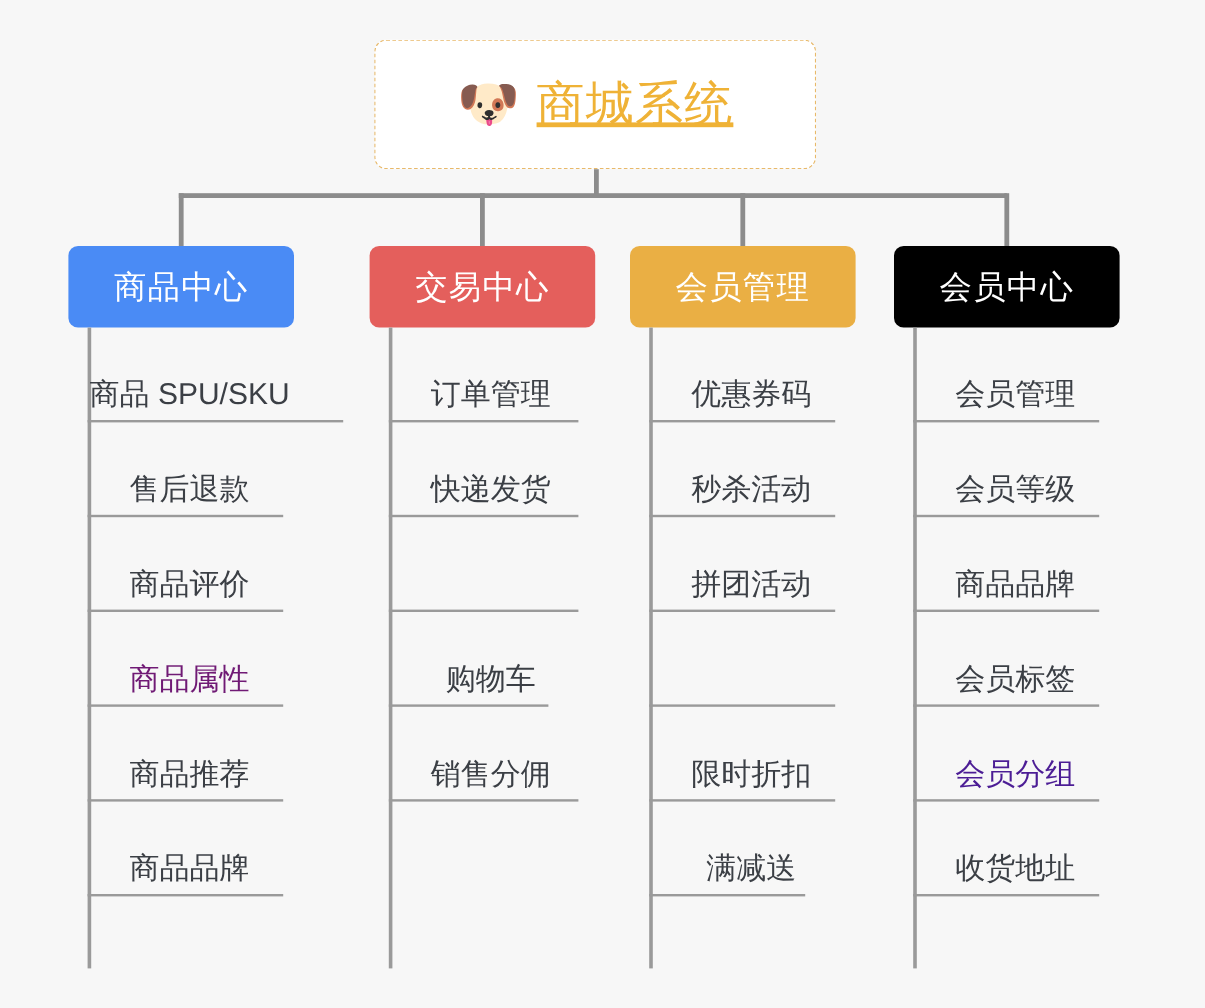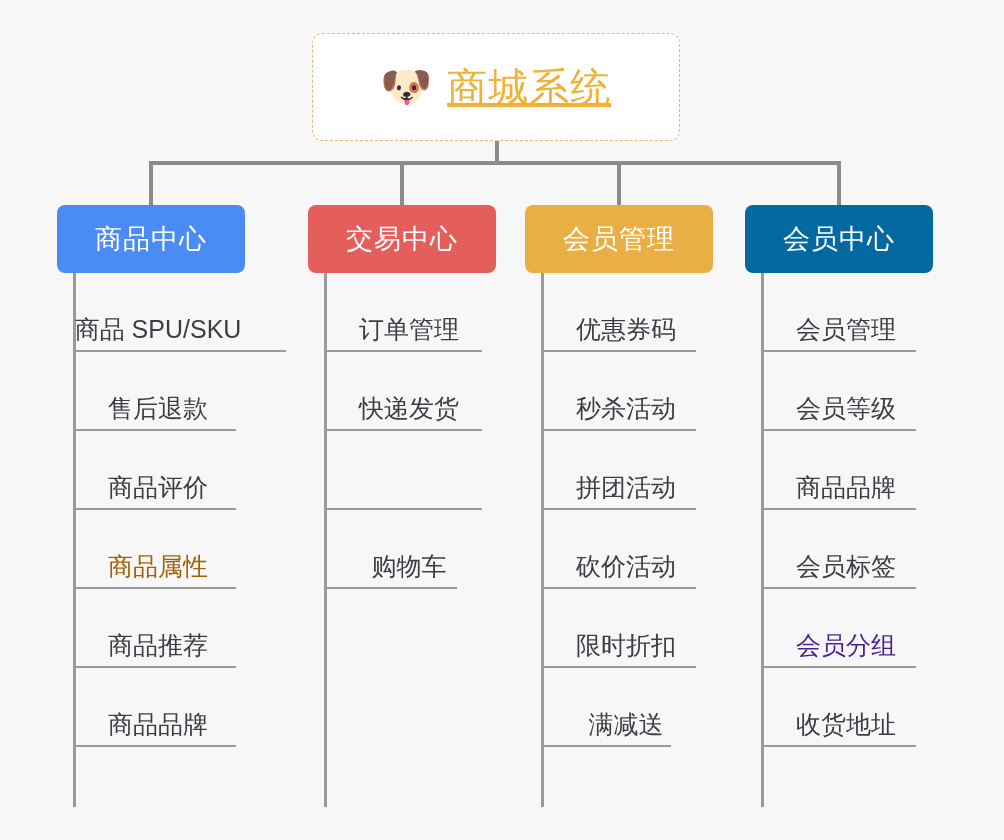--- a/index.html
+++ b/index.html
@@ -142,21 +142,21 @@
           </div>
           <div class="item">
             <span class="item-label" style="color: rgb(59, 63, 69);">售后退款</span>
             <div class="item-underline" style="left: 16px; width: 163px; background: rgb(154, 154, 154);"></div>
           </div>
           <div class="item">
             <span class="item-label" style="color: rgb(59, 63, 69);">商品评价</span>
             <div class="item-underline" style="left: 16px; width: 163px; background: rgb(154, 154, 154);"></div>
           </div>
           <div class="item">
-            <span class="item-label" style="color: #a16207;">商品属性</span>
+            <span class="item-label" style="color: #701a75;">商品属性</span>
             <div class="item-underline" style="left: 16px; width: 163px; background: rgb(154, 154, 154);"></div>
           </div>
           <div class="item">
             <span class="item-label" style="color: rgb(59, 63, 69);">商品推荐</span>
             <div class="item-underline" style="left: 16px; width: 163px; background: rgb(154, 154, 154);"></div>
           </div>
           <div class="item">
             <span class="item-label" style="color: rgb(59, 63, 69);">商品品牌</span>
             <div class="item-underline" style="left: 16px; width: 163px; background: rgb(154, 154, 154);"></div>
           </div>
@@ -174,54 +174,57 @@
             <span class="item-label" style="color: rgb(59, 63, 69);">快递发货</span>
             <div class="item-underline" style="left: 16px; width: 158px; background: rgb(154, 154, 154);"></div>
           </div>
           <div class="item">
             <div class="item-underline" style="left: 16px; width: 158px; background: rgb(154, 154, 154);"></div>
           </div>
           <div class="item">
             <span class="item-label" style="color: rgb(59, 63, 69);">购物车</span>
             <div class="item-underline" style="left: 16px; width: 133px; background: rgb(154, 154, 154);"></div>
           </div>
+          <div class="item">
+            <span class="item-label" style="color: rgb(59, 63, 69);">销售分佣</span>
+            <div class="item-underline" style="left: 16px; width: 158px; background: rgb(154, 154, 154);"></div>
+          </div>
         </div>
       </div>
       <div class="column" style="left: 525px; width: 188px;">
         <div class="cat-header" style="background: rgb(234, 175, 68);">会员管理</div>
         <div class="items">
           <div class="trunk" style="left: 16px; height: 534px; background: rgb(154, 154, 154);"></div>
           <div class="item">
             <span class="item-label" style="color: rgb(59, 63, 69);">优惠券码</span>
             <div class="item-underline" style="left: 16px; width: 155px; background: rgb(154, 154, 154);"></div>
           </div>
           <div class="item">
             <span class="item-label" style="color: rgb(59, 63, 69);">秒杀活动</span>
             <div class="item-underline" style="left: 16px; width: 155px; background: rgb(154, 154, 154);"></div>
           </div>
           <div class="item">
             <span class="item-label" style="color: rgb(59, 63, 69);">拼团活动</span>
             <div class="item-underline" style="left: 16px; width: 155px; background: rgb(154, 154, 154);"></div>
           </div>
           <div class="item">
-            <span class="item-label" style="color: rgb(59, 63, 69);">砍价活动</span>
             <div class="item-underline" style="left: 16px; width: 155px; background: rgb(154, 154, 154);"></div>
           </div>
           <div class="item">
             <span class="item-label" style="color: rgb(59, 63, 69);">限时折扣</span>
             <div class="item-underline" style="left: 16px; width: 155px; background: rgb(154, 154, 154);"></div>
           </div>
           <div class="item">
             <span class="item-label" style="color: rgb(59, 63, 69);">满减送</span>
             <div class="item-underline" style="left: 16px; width: 130px; background: rgb(154, 154, 154);"></div>
           </div>
         </div>
       </div>
       <div class="column" style="left: 745px; width: 188px;">
-        <div class="cat-header" style="background: #0369a1;">会员中心</div>
+        <div class="cat-header" style="background: #000000;">会员中心</div>
         <div class="items">
           <div class="trunk" style="left: 16px; height: 534px; background: rgb(154, 154, 154);"></div>
           <div class="item">
             <span class="item-label" style="color: rgb(59, 63, 69);">会员管理</span>
             <div class="item-underline" style="left: 16px; width: 155px; background: rgb(154, 154, 154);"></div>
           </div>
           <div class="item">
             <span class="item-label" style="color: rgb(59, 63, 69);">会员等级</span>
             <div class="item-underline" style="left: 16px; width: 155px; background: rgb(154, 154, 154);"></div>
           </div>

